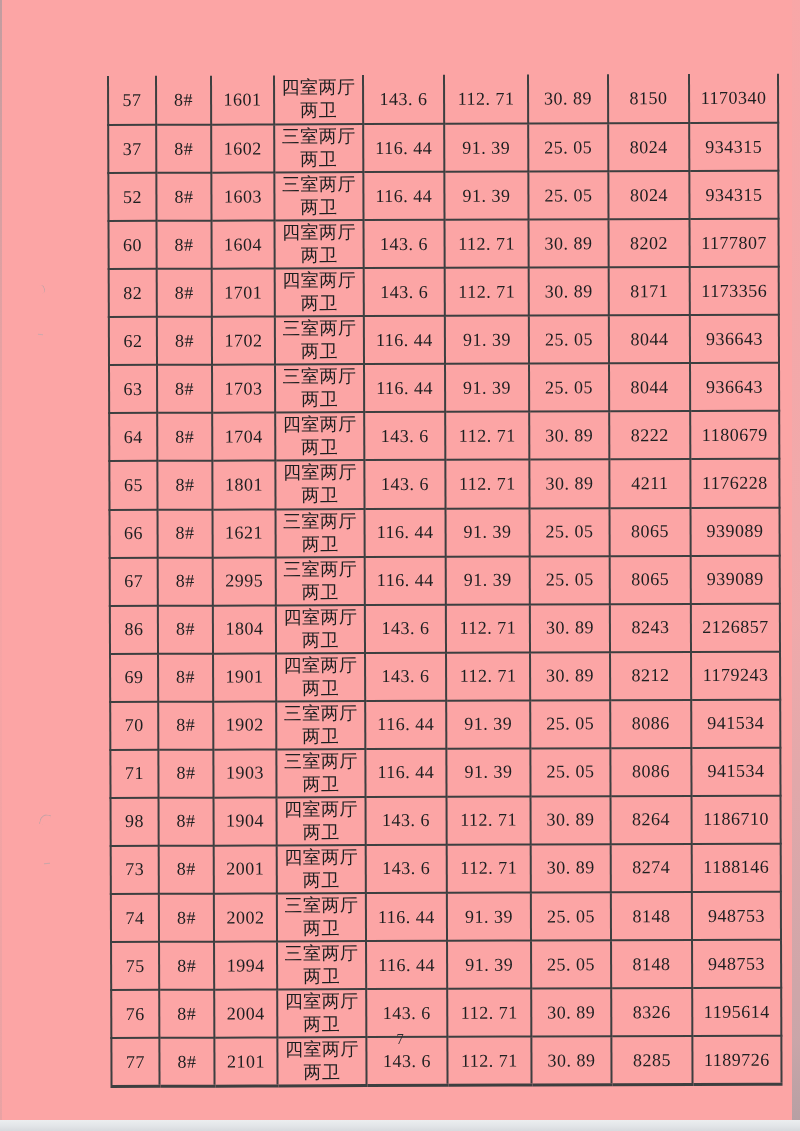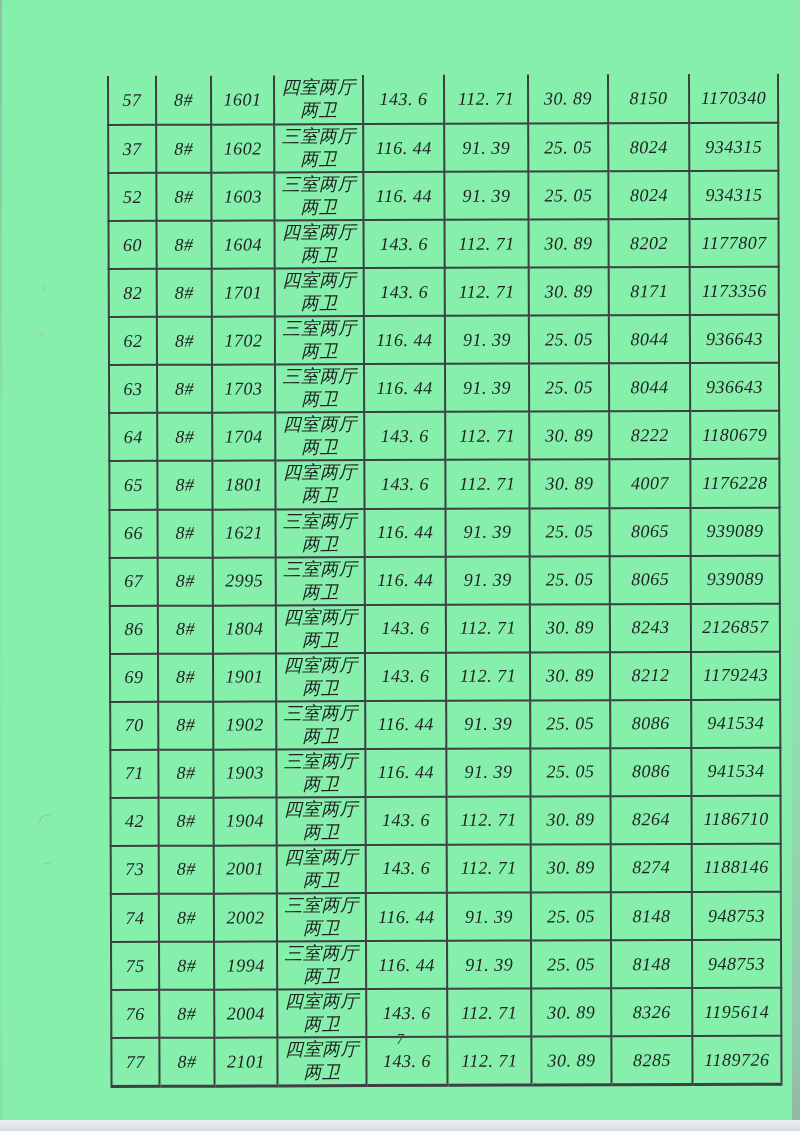--- a/index.html
+++ b/index.html
@@ -1,21 +1,21 @@
 <!DOCTYPE html>
 <html><head>
 <meta charset="utf-8">
 <style>
   html,body{margin:0;padding:0;}
   body{
     width:800px;height:1131px;position:relative;overflow:hidden;
     background:#fdfdfe;
     font-family:"Liberation Serif","DejaVu Serif",serif;
   }
-  .page{position:absolute;inset:0;background:#86efac;font-style:italic;}
+  .page{position:absolute;inset:0;background:#fca5a5;}
 
   
   .edge-right{
     position:absolute;top:0;right:0;width:8px;height:1131px;
     background:linear-gradient(to bottom,
       rgba(185,190,196,0.06) 0%,
       rgba(185,190,196,0.18) 55%,
       rgba(160,166,172,0.55) 92%,
       rgba(150,156,162,0.7) 100%);
   }
@@ -193,21 +193,21 @@
   </tr>
           <tr>
     <td>65</td>
     <td>8#</td>
     <td>1801</td>
     <td class="unit-type">四室两厅
 两卫</td>
     <td>143. 6</td>
     <td>112. 71</td>
     <td>30. 89</td>
-    <td>4007</td>
+    <td>4211</td>
     <td>1176228</td>
   </tr>
           <tr>
     <td>66</td>
     <td>8#</td>
     <td>1621</td>
     <td class="unit-type">三室两厅
 两卫</td>
     <td>116. 44</td>
     <td>91. 39</td>
@@ -269,21 +269,21 @@
     <td>1903</td>
     <td class="unit-type">三室两厅
 两卫</td>
     <td>116. 44</td>
     <td>91. 39</td>
     <td>25. 05</td>
     <td>8086</td>
     <td>941534</td>
   </tr>
           <tr>
-    <td>42</td>
+    <td>98</td>
     <td>8#</td>
     <td>1904</td>
     <td class="unit-type">四室两厅
 两卫</td>
     <td>143. 6</td>
     <td>112. 71</td>
     <td>30. 89</td>
     <td>8264</td>
     <td>1186710</td>
   </tr>

